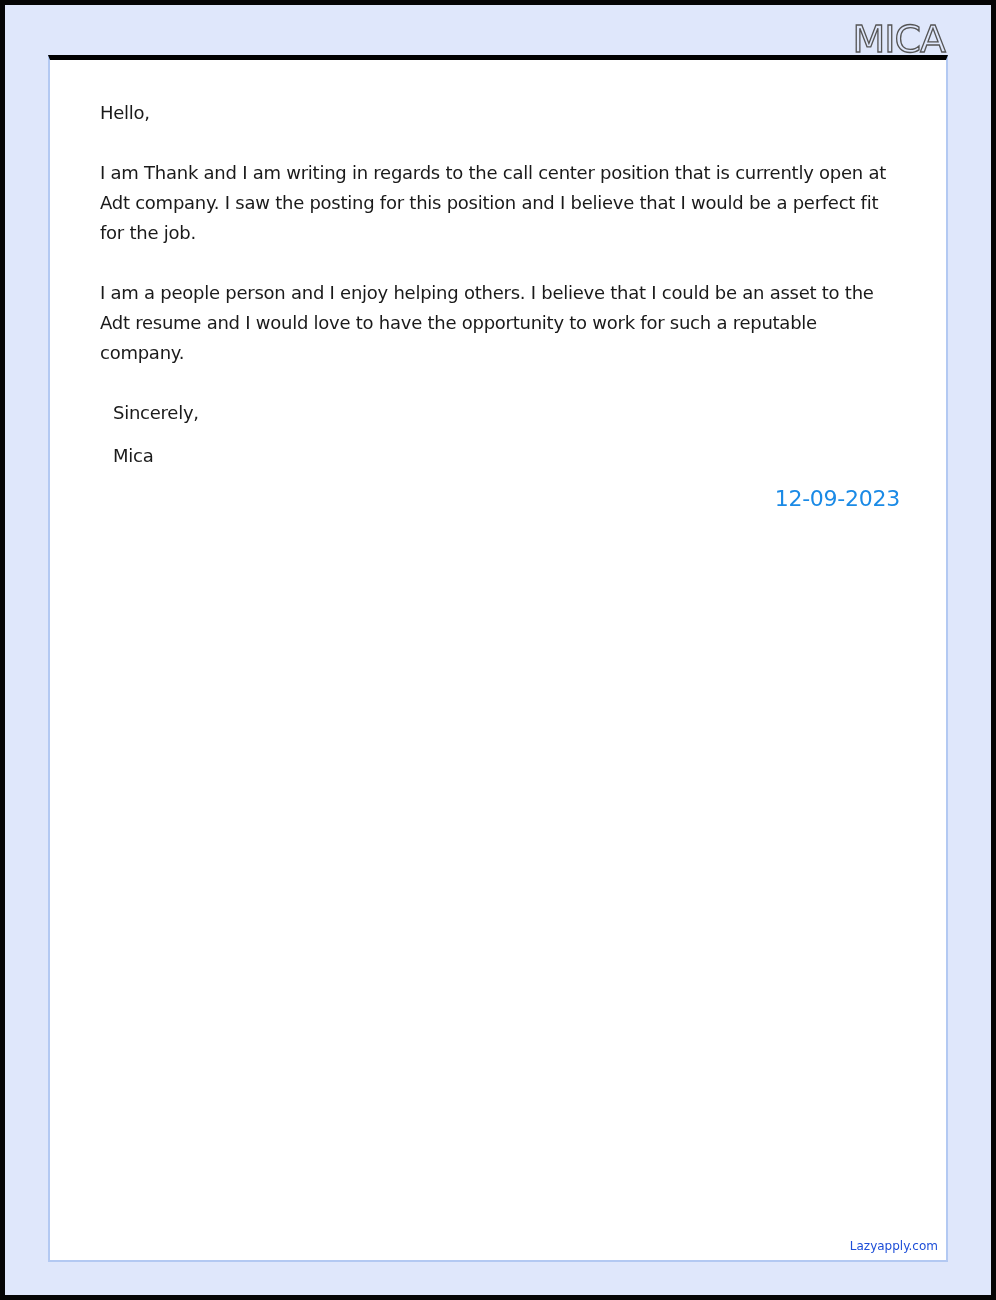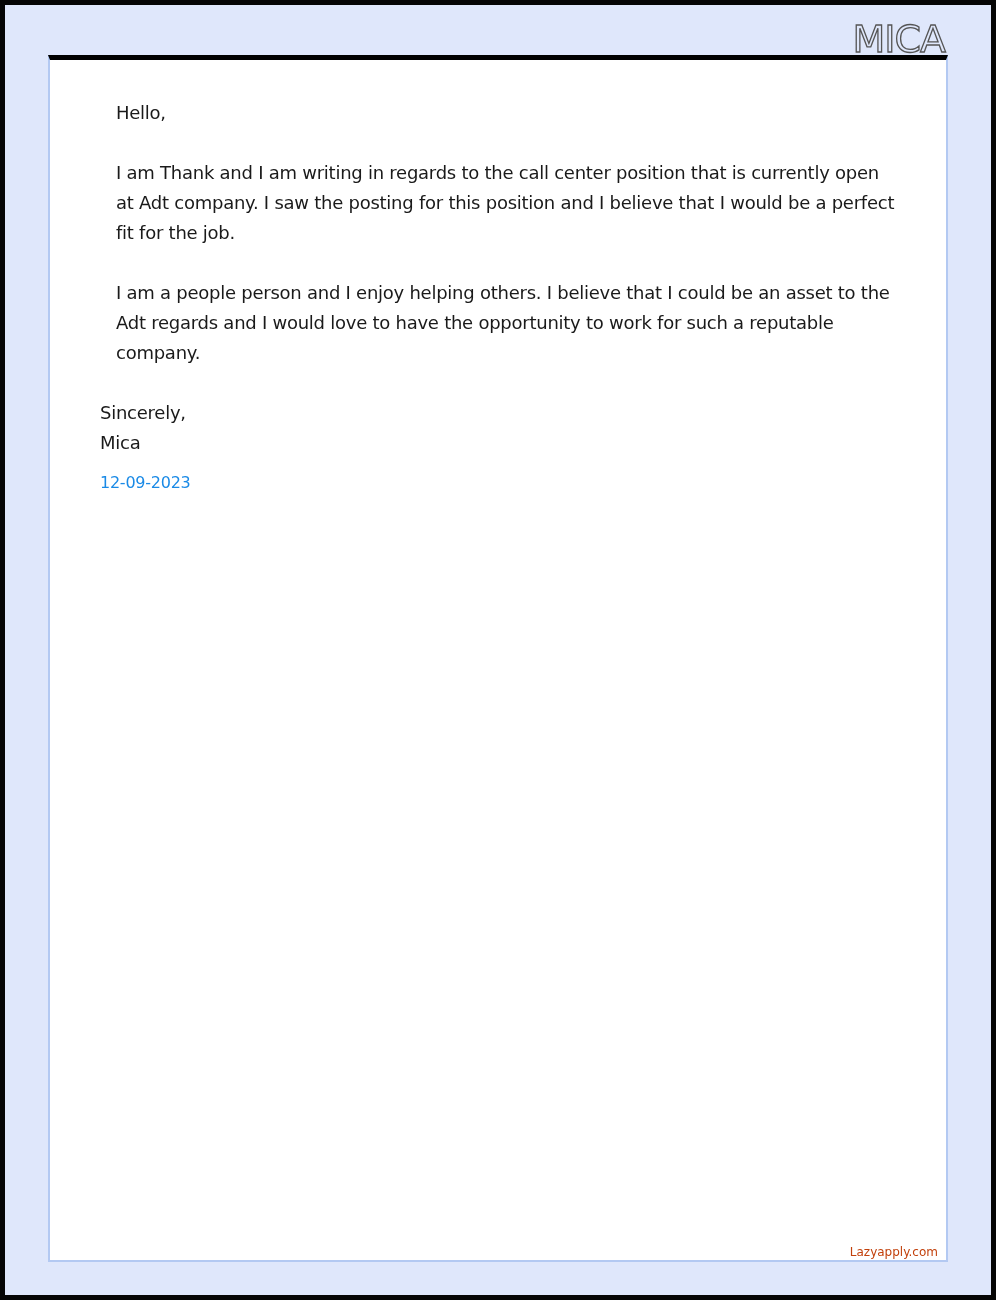--- a/index.html
+++ b/index.html
@@ -40,45 +40,46 @@
     .letter {
       position: absolute;
       left: 50px;
       top: 38px;
       width: 800px;
       font-size: 18px;
       line-height: 30px;
       color: #1a1a1a;
       letter-spacing: -0.25px;
     }
-    .letter p { margin: 0 0 30px 16px; }
-    .letter p.tight { margin: 0; }
+    .letter p { margin: 0 0 30px 0; }
+    .letter p.tight { margin: 13px; }
     .date {
       margin-top: 10px;
       color: #1a8ae6;
-      font-size: 16px;
+      font-size: 22px;
       line-height: 30px;
+      text-align: right;
     }
     .footer {
       position: absolute;
       right: 8px;
-      bottom: 0px;
+      bottom: 6px;
       font-size: 12px;
       line-height: 16px;
-      color: #c2410c;
+      color: #1d4ed8;
     }
   </style>
 </head>
 <body>
 
 <div class="header-name">MICA</div>
 
 <div class="page">
   <div class="letter">
     <p>Hello,</p>
     <p>I am Thank and I am writing in regards to the call center position that is currently open at Adt company. I saw the posting for this position and I believe that I would be a perfect fit for the job.</p>
-    <p>I am a people person and I enjoy helping others. I believe that I could be an asset to the Adt regards and I would love to have the opportunity to work for such a reputable company.</p>
+    <p>I am a people person and I enjoy helping others. I believe that I could be an asset to the Adt resume and I would love to have the opportunity to work for such a reputable company.</p>
     <p class="tight">Sincerely,</p>
     <p class="tight">Mica</p>
     <div class="date">12-09-2023</div>
   </div>
   <div class="footer">Lazyapply.com</div>
 </div>
 
 </body></html>

